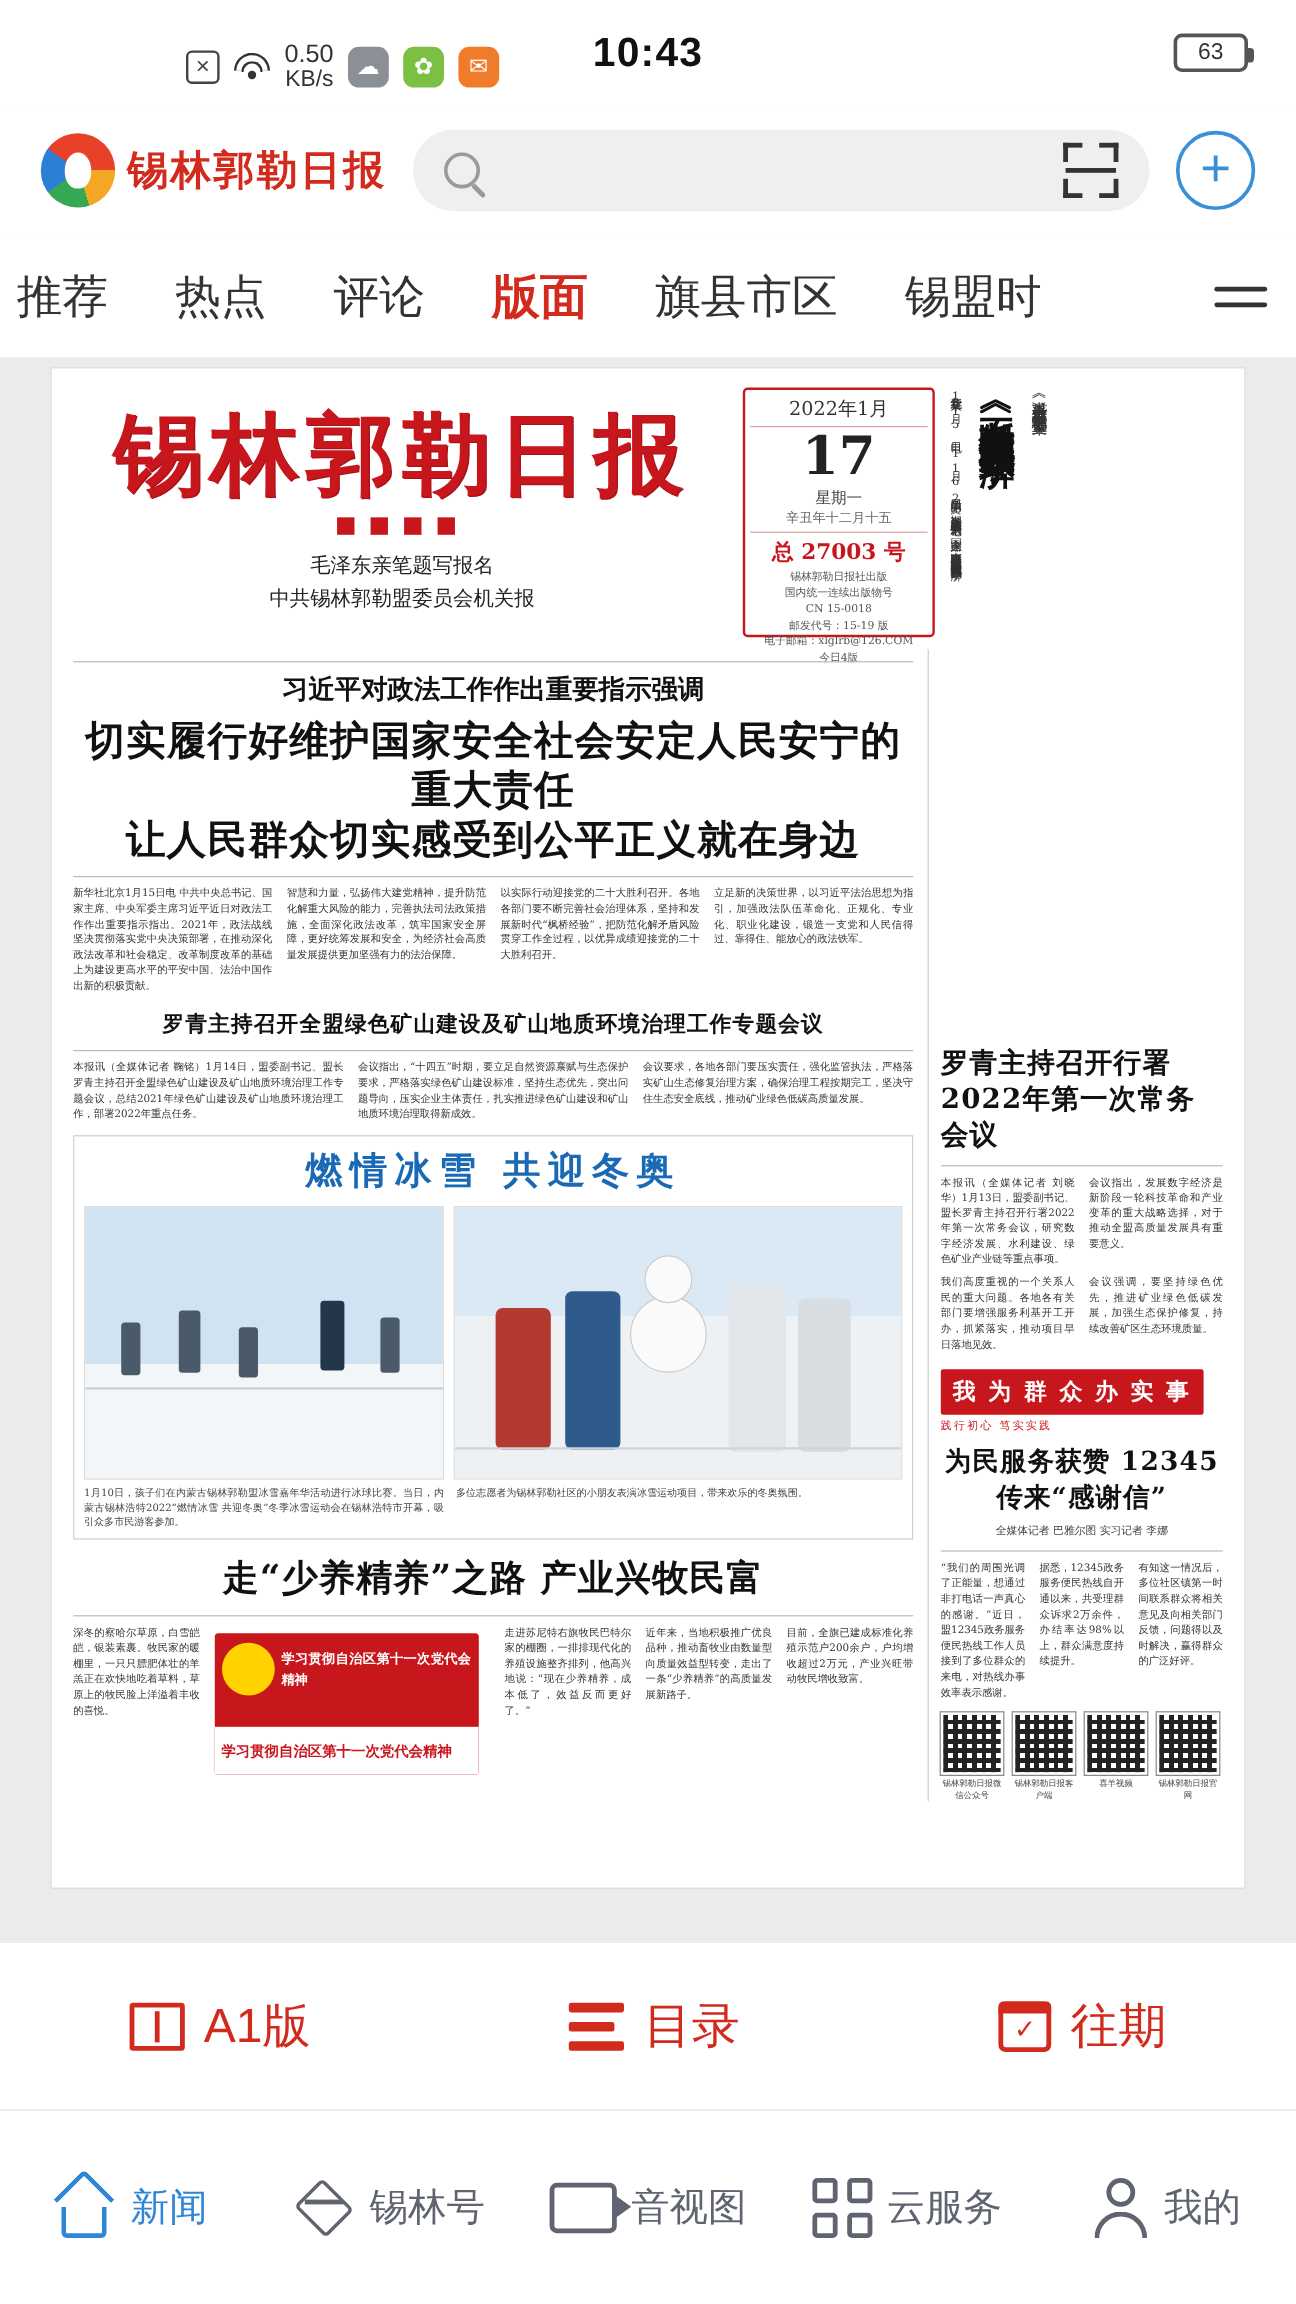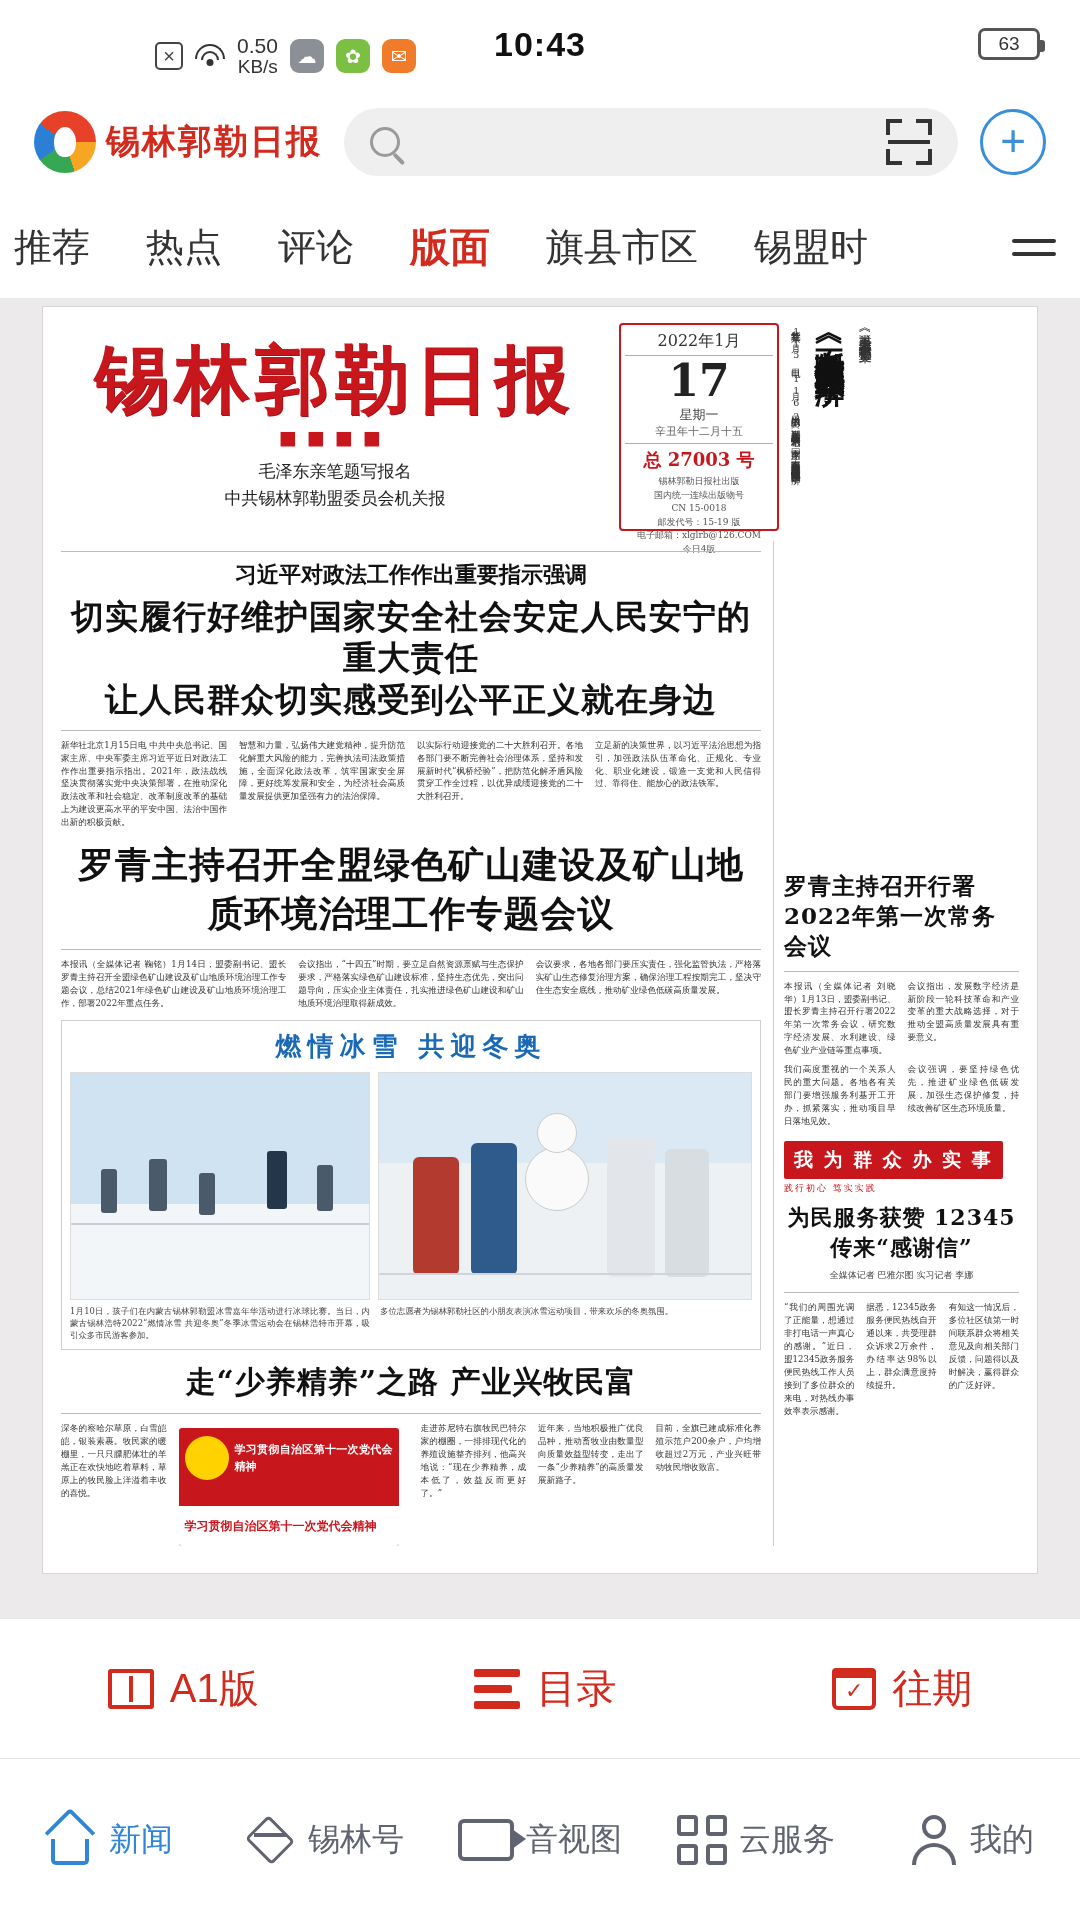--- a/index.html
+++ b/index.html
@@ -130,26 +130,26 @@
 
   .lead-kicker { text-align: center; font-size: 22px; font-weight: bold; color: #111;
     margin-bottom: 6px; }
   .lead-head { text-align: center; font-size: 33px; font-weight: bold; color: #111;
     line-height: 1.25; letter-spacing: 1px; }
   .hr-thin { border-top: 1px solid #bbb; margin: 10px 0 8px; }
   .cols3 { display: flex; gap: 12px; }
   .cols2 { display: flex; gap: 12px; }
   .col { flex: 1; font-size: 8.6px; line-height: 1.5; color: #333; text-align: justify;
     word-break: break-all; }
-  .sec-head { font-size: 36px; font-weight: bold; color: #111; text-align: center;
+  .sec-head { font-size: 18px; font-weight: bold; color: #111; text-align: center;
     margin: 12px 0 8px; letter-spacing: 1px; }
   .sec-head.left { text-align: left; font-size: 23px; line-height: 1.3; }
 
   .photo-block { border: 1px solid #cfcfcf; padding: 8px; margin-top: 10px; }
-  .photo-title { text-align: center; font-size: 26px; font-weight: bold; color: #1a69b5;
+  .photo-title { text-align: center; font-size: 31px; font-weight: bold; color: #1a69b5;
     letter-spacing: 6px; margin-bottom: 8px; }
   .photos { display: flex; gap: 8px; }
   .ph { height: 228px; position: relative; overflow: hidden; border: 1px solid #ddd; }
   .ph1 { width: 300px; background: linear-gradient(#cfe3f2 0 58%, #f3f6f8 58% 100%); }
   .ph2 { flex: 1; background: linear-gradient(#dbe9f5 0 40%, #eef1f3 40% 100%); }
   .ph .sk { position: absolute; background: #4a5a6b; border-radius: 3px; }
   .ph .snowman { position: absolute; background: #fafafa; border-radius: 50%; border: 1px solid #ccc; }
   .ph .kid { position: absolute; border-radius: 6px; }
   .cap { font-size: 8.4px; color: #444; line-height: 1.45; margin-top: 5px; text-align: justify; }
   .caps { display: flex; gap: 10px; }
@@ -416,20 +416,38 @@
           </div>
           <div class="red-head">为民服务获赞  12345传来“感谢信”</div>
           <div class="byline">全媒体记者 巴雅尔图 实习记者 李娜</div>
           <div class="hr-thin"></div>
           <div class="cols2">
             <div class="col">“我们的周围光调了正能量，想通过非打电话一声真心的感谢。”近日，盟12345政务服务便民热线工作人员接到了多位群众的来电，对热线办事效率表示感谢。</div>
             <div class="col">据悉，12345政务服务便民热线自开通以来，共受理群众诉求2万余件，办结率达98%以上，群众满意度持续提升。</div>
             <div class="col">有知这一情况后，多位社区镇第一时间联系群众将相关意见及向相关部门反馈，问题得以及时解决，赢得群众的广泛好评。</div>
           </div>
 
+          <div class="qr-row">
+            <div class="qr">
+              <div class="code"></div>
+              <div class="lbl">锡林郭勒日报微信公众号</div>
+            </div>
+            <div class="qr">
+              <div class="code"></div>
+              <div class="lbl">锡林郭勒日报客户端</div>
+            </div>
+            <div class="qr">
+              <div class="code"></div>
+              <div class="lbl">喜羊视频</div>
+            </div>
+            <div class="qr">
+              <div class="code"></div>
+              <div class="lbl">锡林郭勒日报官网</div>
+            </div>
+          </div>
         </div>
 
       </div>
     </div>
   </div>
 
   <div class="actionbar">
     <div class="action">
       <span class="ic-page"></span>
       <span>A1版</span>

